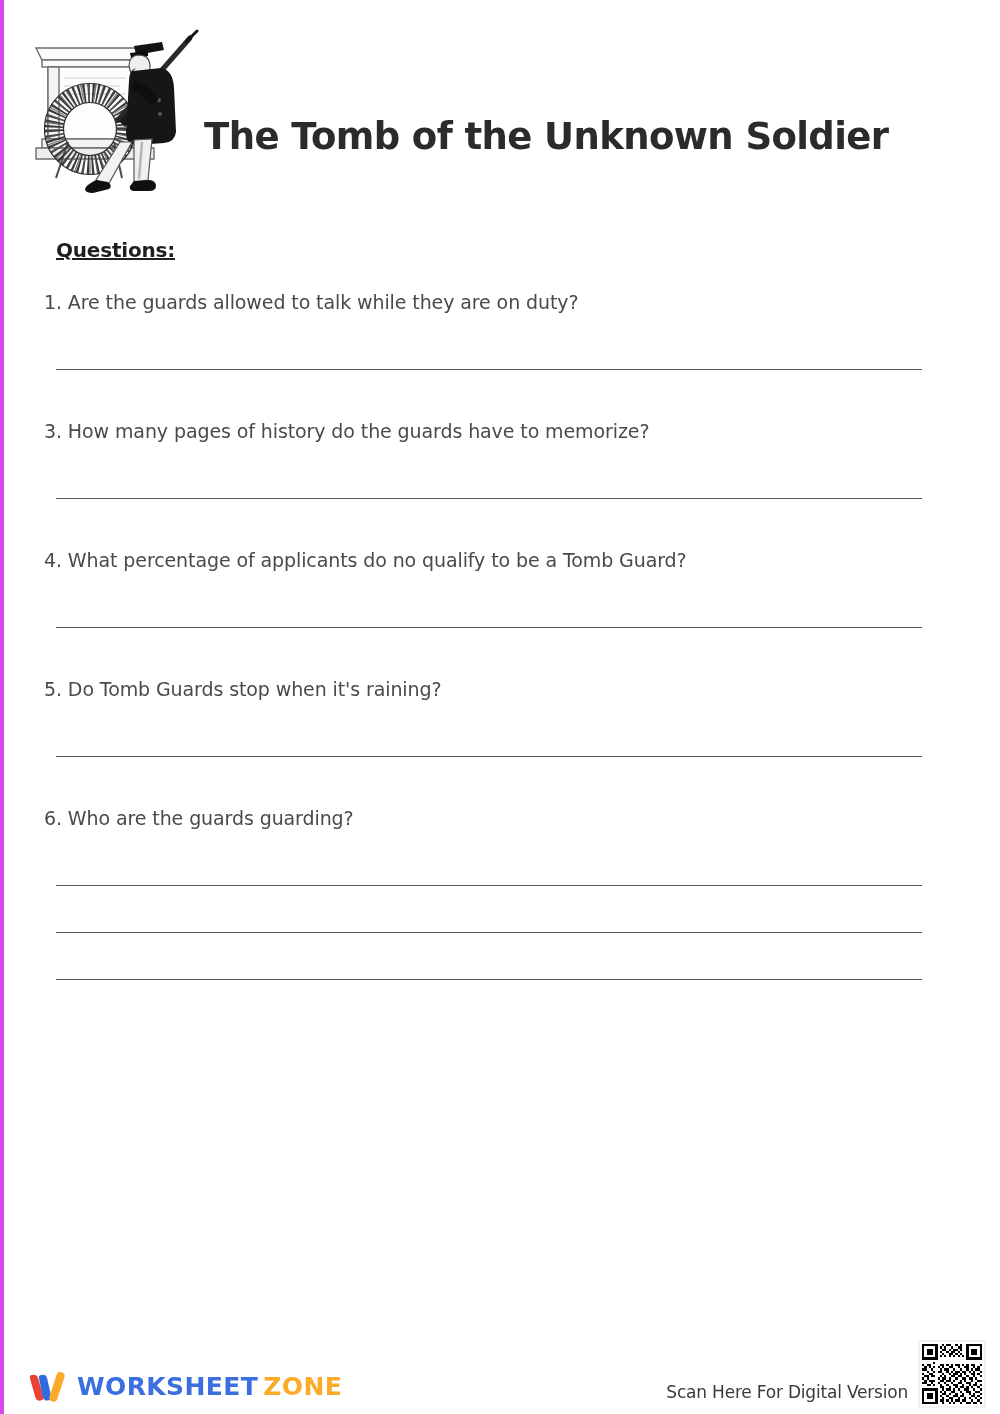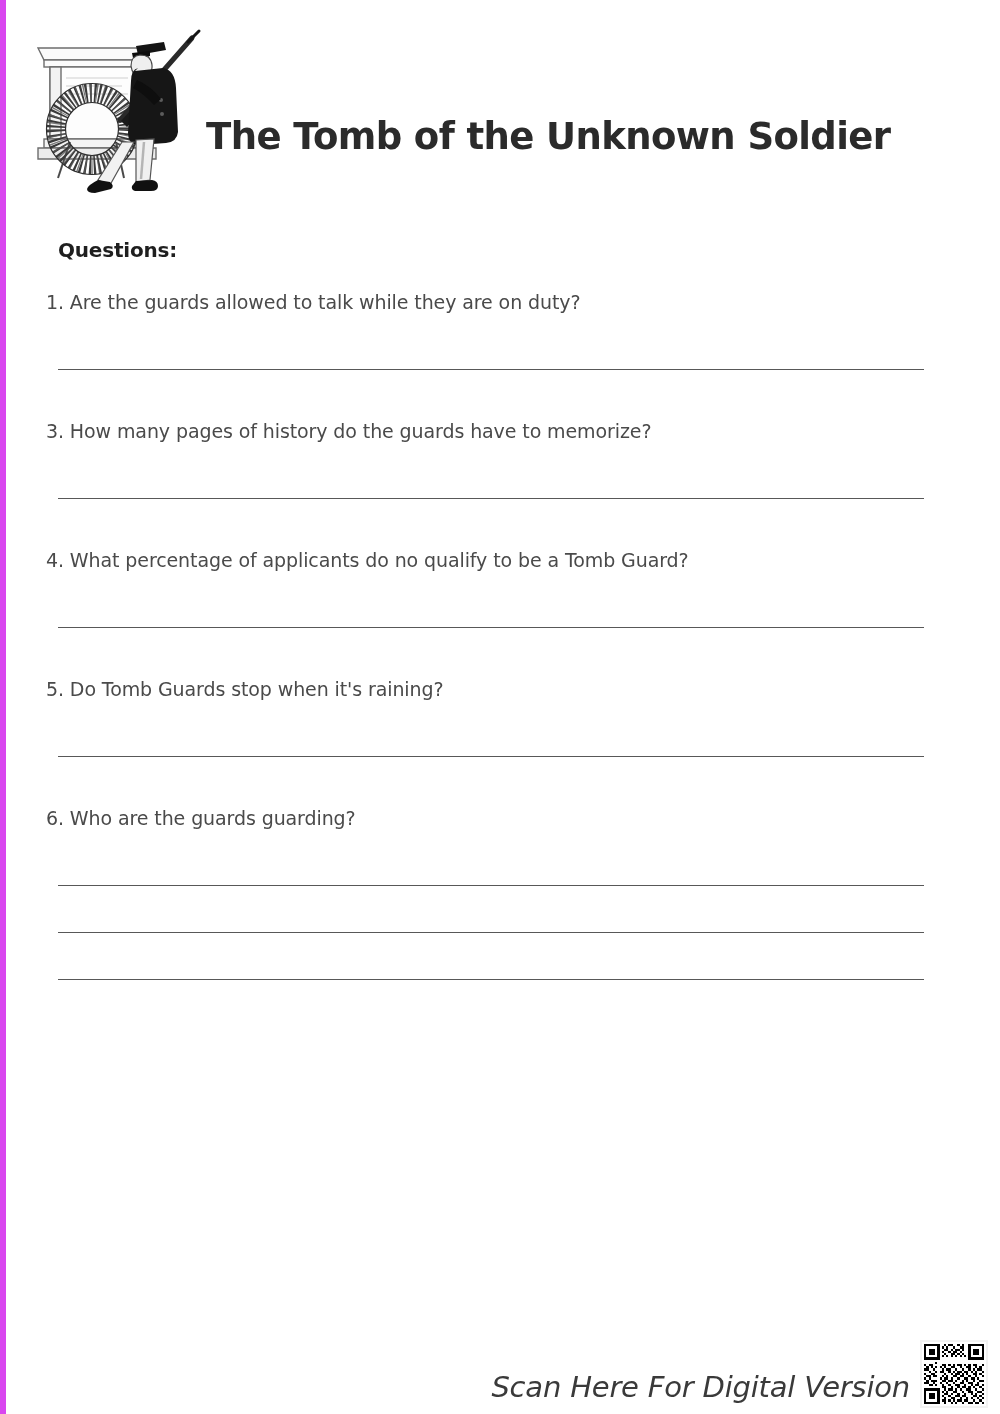--- a/index.html
+++ b/index.html
@@ -10,21 +10,21 @@
   body {
     font-family: "DejaVu Sans", sans-serif;
   }
   .page {
     position: relative;
     width: 1000px;
     height: 1414px;
     background: #ffffff;
     overflow: hidden;
     box-sizing: border-box;
-    border-left: 6px solid #d946ef;
+    border-left: 4px solid #d946ef;
   }
 
   
   .header {
     position: absolute;
     left: 0;
     top: 0;
     width: 1000px;
     height: 215px;
   }
@@ -50,20 +50,21 @@
 
   
   .questions-heading {
     position: absolute;
     left: 52px;
     top: 238px;
     font-size: 20px;
     font-weight: 700;
     color: #1f1f1f;
     letter-spacing: -0.2px;
+    text-decoration: underline;
   }
   .question-list {
     position: absolute;
     left: 0;
     top: 290px;
     width: 1000px;
   }
   .question-block {
     position: relative;
     height: 129px;
@@ -126,28 +127,27 @@
 
   .scan-area {
     position: absolute;
     right: 18px;
     bottom: 6px;
     display: flex;
     align-items: flex-end;
     gap: 10px;
   }
   .scan-text {
-    font-size: 29px;
+    font-size: 17px;
     font-weight: 400;
     color: #3a3a3a;
     letter-spacing: -0.2px;
     line-height: 1.05;
     white-space: nowrap;
     padding-bottom: 6px;
-    font-style: italic;
   }
   .qr-code {
     width: 68px;
     height: 68px;
     background: #f2f2f2;
     padding: 2px;
     box-sizing: border-box;
     display: block;
   }
 </style>
@@ -256,20 +256,35 @@
       <div class="question-text">6. Who are the guards guarding?</div>
       <div class="answer-line l1"></div>
       <div class="answer-line l2"></div>
       <div class="answer-line l3"></div>
     </div>
 
   </div>
 
   <div class="footer">
 
+    <div class="brand">
+      <span class="brand-mark">
+        <svg viewBox="0 0 40 40" width="40" height="40" aria-hidden="true">
+
+          <path d="M4 9 q4.5 -1 6 3 l5.5 18 q1 4 -3 4.6 q-4 .5 -5.2 -3.4 L2 12.6 q-1 -3.2 2 -3.6 Z" fill="#ea4335"></path>
+
+          <path d="M13.5 9 q4.5 -1 5.6 3.2 l4 17.8 q.9 4 -3.2 4.5 q-4 .4 -5 -3.6 L11 12.6 q-.8 -3.2 2.5 -3.6 Z" fill="#2f6ae1"></path>
+
+          <path d="M33.5 6.2 q4 1.2 2.9 5 l-7 21.5 q-1.3 4 -5.2 2.7 q-3.9 -1.3 -2.6 -5.2 l7 -21.5 q1.2 -3.8 4.9 -2.5 Z" fill="#fbaa2a"></path>
+        </svg>
+      </span>
+      <span class="brand-wordmark">
+        <span class="brand-worksheet">WORKSHEET</span><span class="brand-zone">ZONE</span>
+      </span>
+    </div>
 
     <div class="scan-area">
       <span class="scan-text">Scan Here For Digital Version</span>
       <span class="qr-code">
         <svg viewBox="0 0 29 29" width="64" height="64" shape-rendering="crispEdges" aria-hidden="true">
           <rect width="29" height="29" fill="#ffffff"></rect>
           <g fill="#000000">
 
             <path d="M1 1h7v7h-7z"></path>
               <path d="M2 2h5v5h-5z" fill="#fff"></path>

